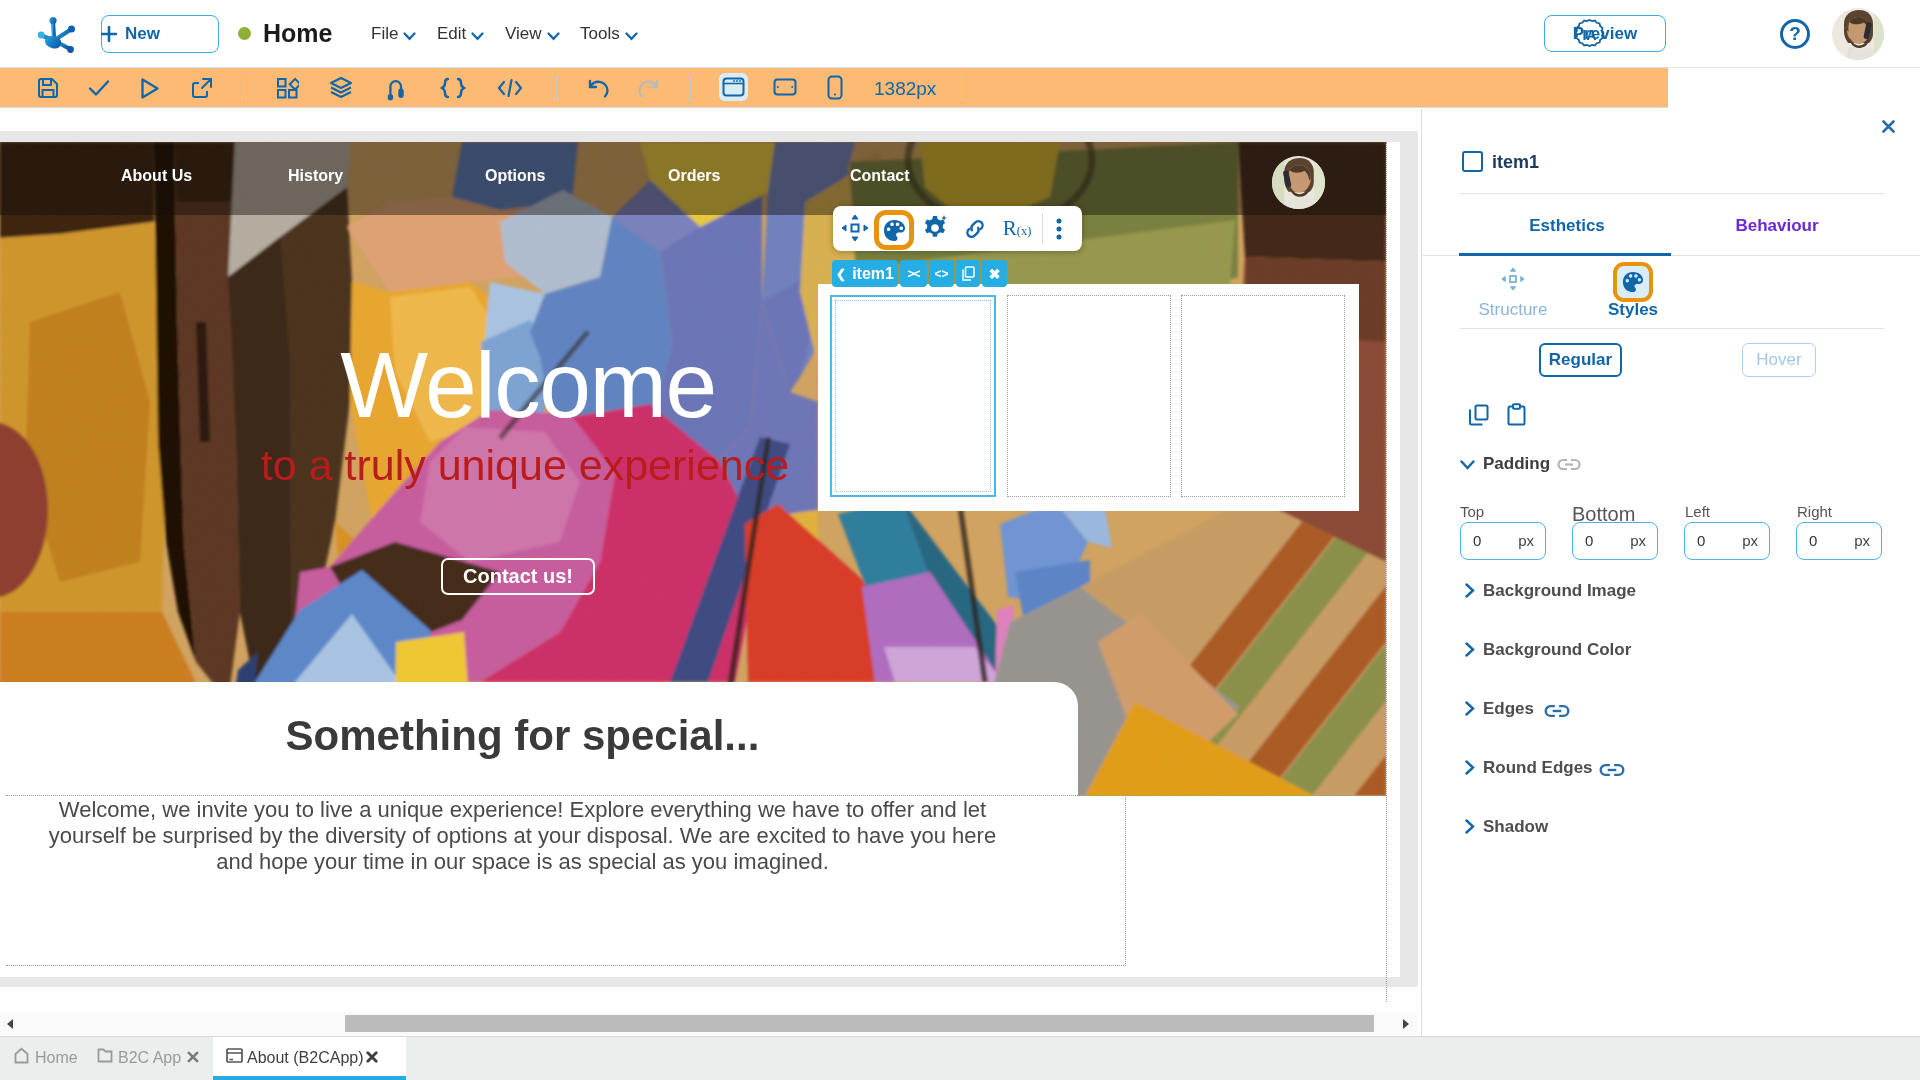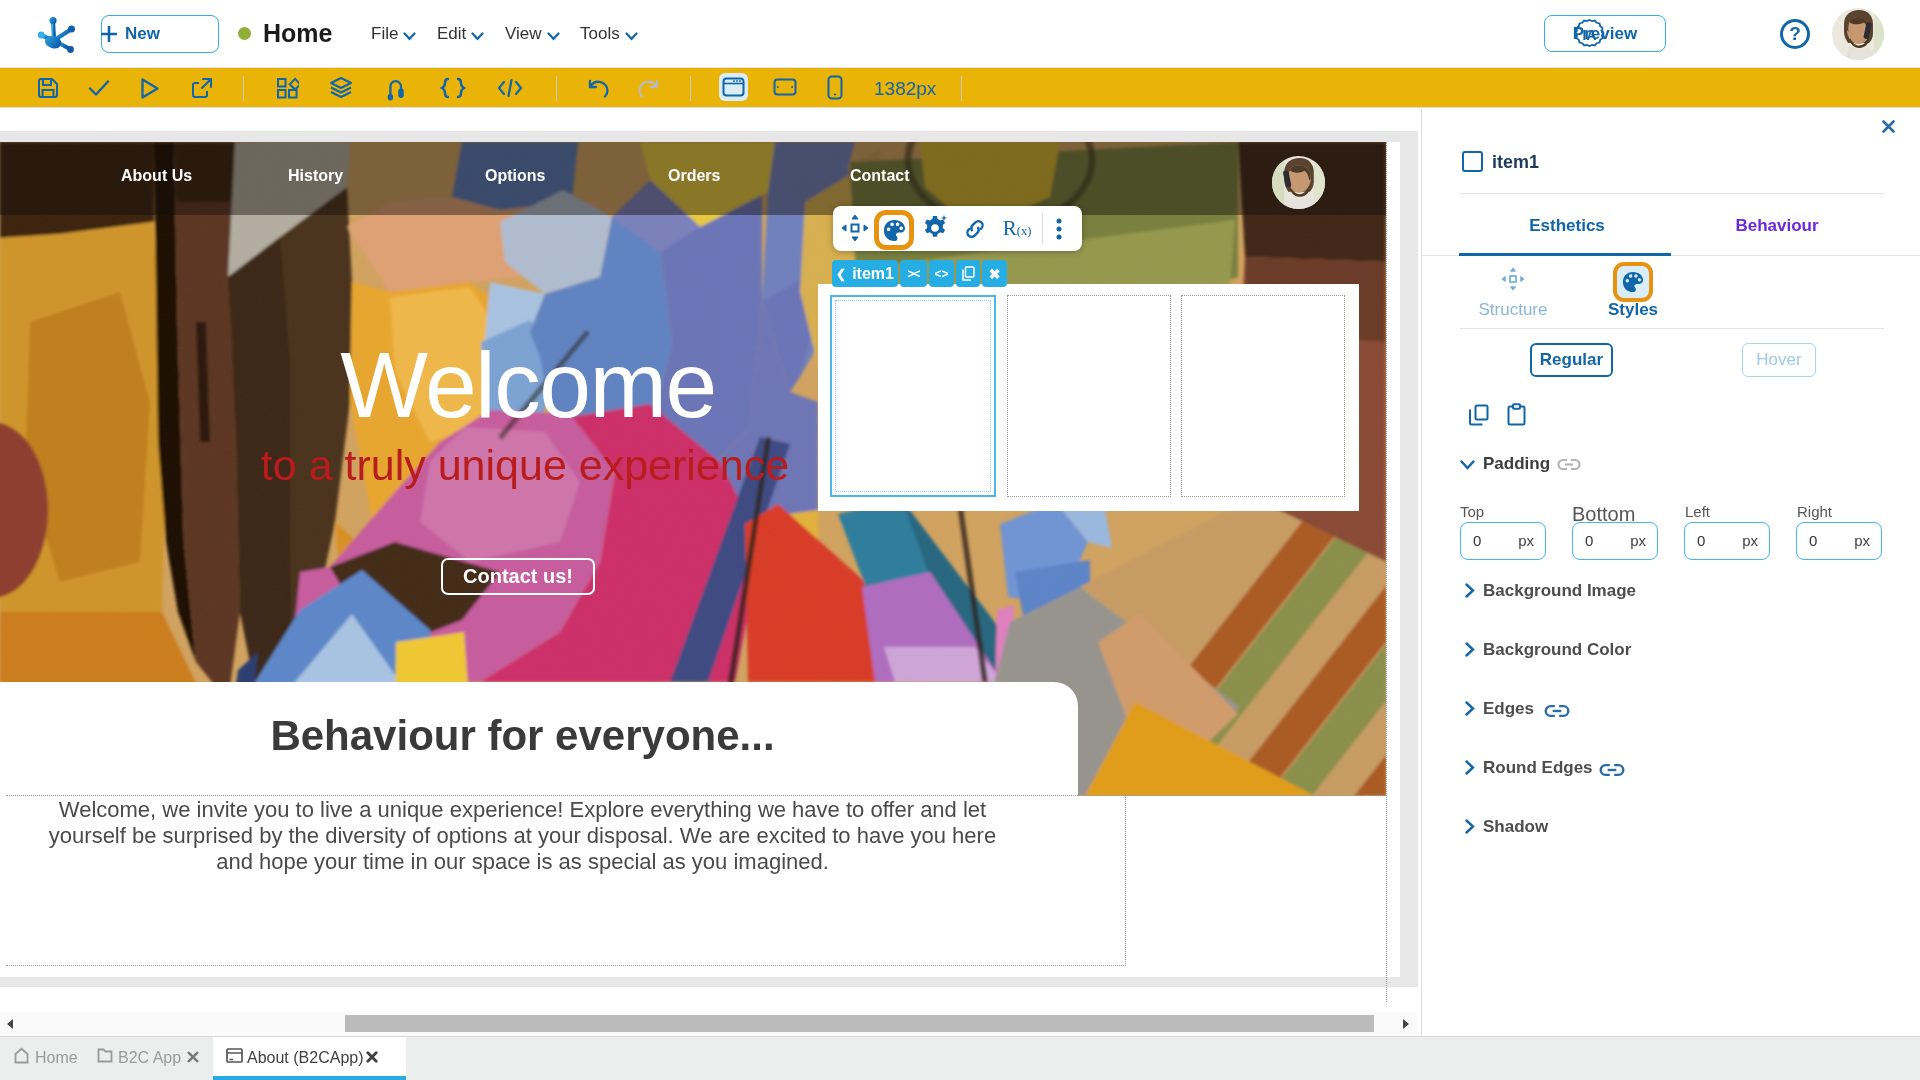--- a/index.html
+++ b/index.html
@@ -79,21 +79,21 @@
         <path d="M15 22 C15 13 20 9 26.5 9 C33 9 38 14 38 22 C38 29 33 36 26.5 36 C20 36 15 29 15 22 Z" fill="#c69871"></path>
         <path d="M15 22 C15 13 20 9 26.5 9 C33 9 38 14 38 22 L36.5 24 C36 19 34 16 32 14.5 C28 17 20 17 17.5 14 C16.5 16 16 19 16.5 24 Z" fill="#4e3a28"></path>
         <path d="M18 30 C20 35 24 37.5 27 37.5 C31 37.5 35 34 36.5 29 L37 33 C35 38 31 40 27 40 C23 40 19 37 18 33 Z" fill="#4e3a28"></path>
         <path d="M14 52 L17 38 L24 41 L22 52 Z" fill="#e2dfd8"></path>
         <path d="M20 40 C24 43 31 43 35 39 L44 44 C46 46 47 49 47 52 L18 52 Z" fill="#e6e3dd"></path>
         <rect x="33" y="14" width="5.5" height="17" rx="2.7" fill="#2c2c32" transform="rotate(12 35 22)"></rect>
       </g>
     </svg>
   </div>
 
-  <div class="abs" id="toolbar" style="left:0;top:68px;width:1920px;height:40px;background:#eab308;border-bottom:1px solid #dcdcdc;">
+  <div class="abs" id="toolbar" style="left:0;top:68px;width:1668px;height:40px;background:#fdba74;border-bottom:1px solid #dcdcdc;">
 
     <svg class="abs" style="left:37px;top:9px;" width="22" height="22" viewBox="0 0 22 22">
         <g fill="none" stroke="#1165a9" stroke-width="2">
           <path d="M2 4 a2 2 0 0 1 2-2 h11 l5 5 v11 a2 2 0 0 1 -2 2 h-14 a2 2 0 0 1 -2-2 Z"></path>
           <path d="M6 2 v6 h8 v-6"></path>
           <path d="M5.5 20 v-7 h11 v7"></path>
         </g>
       </svg>
 
     <svg class="abs" style="left:88px;top:11px;" width="22" height="18" viewBox="0 0 22 18">
@@ -419,21 +419,21 @@
             <g fill="none" stroke="#fff" stroke-width="1.5">
               <rect x="3.5" y="1" width="8.5" height="10" rx="1"></rect>
               <path d="M9 14 H1 V3.5"></path>
             </g>
           </svg>
         </div>
       <div style="background:#26ade4;border-radius:4px;width:25px;display:flex;align-items:center;justify-content:center;font-size:14px;">✖</div>
     </div>
 
     <div class="abs" style="left:0;top:573px;width:1078px;height:114px;background:#fff;border-radius:0 24px 0 0;"></div>
-    <div class="abs" style="left:0;top:603px;width:1045px;text-align:center;font-size:42px;font-weight:bold;color:#3a3a3a;">Behaviour for everyone...</div>
+    <div class="abs" style="left:0;top:603px;width:1045px;text-align:center;font-size:42px;font-weight:bold;color:#3a3a3a;">Something for special...</div>
 
     <div class="abs" style="left:6px;top:686px;width:1120px;height:171px;border-top:1px dotted #9a9a9a;border-bottom:1px dotted #9a9a9a;border-right:1px dotted #9a9a9a;"></div>
     <div class="abs" style="left:0;top:688px;width:1045px;text-align:center;font-size:22px;color:#4a4a4a;line-height:26px;">Welcome, we invite you to live a unique experience! Explore everything we have to offer and let<br>yourself be surprised by the diversity of options at your disposal. We are excited to have you here<br>and hope your time in our space is as special as you imagined.</div>
 
     <div class="abs" style="left:1126px;top:686px;width:260px;height:1px;border-top:1px dotted #9a9a9a;"></div>
 
     <div class="abs" style="left:1386px;top:33px;width:1px;height:860px;border-left:1px dotted #9a9a9a;"></div>
 
     <div class="abs" style="left:0;top:903px;width:1417px;height:24px;background:#fafafa;">
       <svg class="abs" style="left:6px;top:6px;" width="8" height="12" viewBox="0 0 8 12">
@@ -471,21 +471,21 @@
         </g>
       </svg>
     <div class="abs" style="left:30px;top:191px;width:122px;text-align:center;font-size:17px;color:#8cb6d9;">Structure</div>
     <div class="abs" style="left:191px;top:153px;width:40px;height:40px;border:4px solid #e8930f;border-radius:11px;background:#d9edf9;"></div>
     <svg class="abs" style="left:199px;top:161px;" width="24" height="24" viewBox="0 0 25 25">
         <path d="M12.5 2 C6 2 2 6.5 2 12.5 C2 18.5 6 23 12.5 23 C14.5 23 15.5 21.8 15.5 20.3 C15.5 19.3 15 18.8 14.6 18.3 C14.2 17.8 14 17.4 14 16.8 C14 15.5 15 14.5 16.3 14.5 H19 C21.4 14.5 23 12.8 23 10.5 C23 5.7 18.5 2 12.5 2 Z M7 13 A1.8 1.8 0 1 1 7 9.5 A1.8 1.8 0 0 1 7 13 Z M10.5 8 A1.8 1.8 0 1 1 10.5 4.5 A1.8 1.8 0 0 1 10.5 8 Z M16 8 A1.8 1.8 0 1 1 16 4.5 A1.8 1.8 0 0 1 16 8 Z M19.7 12 A1.8 1.8 0 1 1 19.7 8.5 A1.8 1.8 0 0 1 19.7 12 Z" fill="#1165a9"></path>
       </svg>
     <div class="abs" style="left:150px;top:191px;width:122px;text-align:center;font-size:17px;font-weight:bold;color:#1165a9;">Styles</div>
     <div class="abs" style="left:38px;top:219px;width:424px;height:1px;background:#e4e4e4;"></div>
 
-    <div class="abs" style="left:108px;top:234px;width:83px;height:34px;border:2px solid #1165a9;border-radius:6px;display:flex;align-items:center;justify-content:center;font-size:17px;font-weight:bold;color:#1165a9;">Regular</div>
+    <div class="abs" style="left:117px;top:234px;width:83px;height:34px;border:2px solid #1165a9;border-radius:6px;display:flex;align-items:center;justify-content:center;font-size:17px;font-weight:bold;color:#1165a9;">Regular</div>
     <div class="abs" style="left:320px;top:234px;width:74px;height:34px;border:1px solid #a8d4ef;border-radius:6px;display:flex;align-items:center;justify-content:center;font-size:17px;color:#9fc9e6;">Hover</div>
 
     <svg class="abs" style="left:47px;top:295px;" width="20" height="22" viewBox="0 0 20 22">
         <g fill="none" stroke="#1165a9" stroke-width="2">
           <rect x="6.5" y="1.5" width="12" height="14" rx="1.5"></rect>
           <path d="M13.5 20.5 H2.5 a1.5 1.5 0 0 1 -1.5 -1.5 V5.5"></path>
         </g>
       </svg>
     <svg class="abs" style="left:85px;top:294px;" width="19" height="23" viewBox="0 0 19 23">
         <g fill="none" stroke="#1165a9" stroke-width="2">

